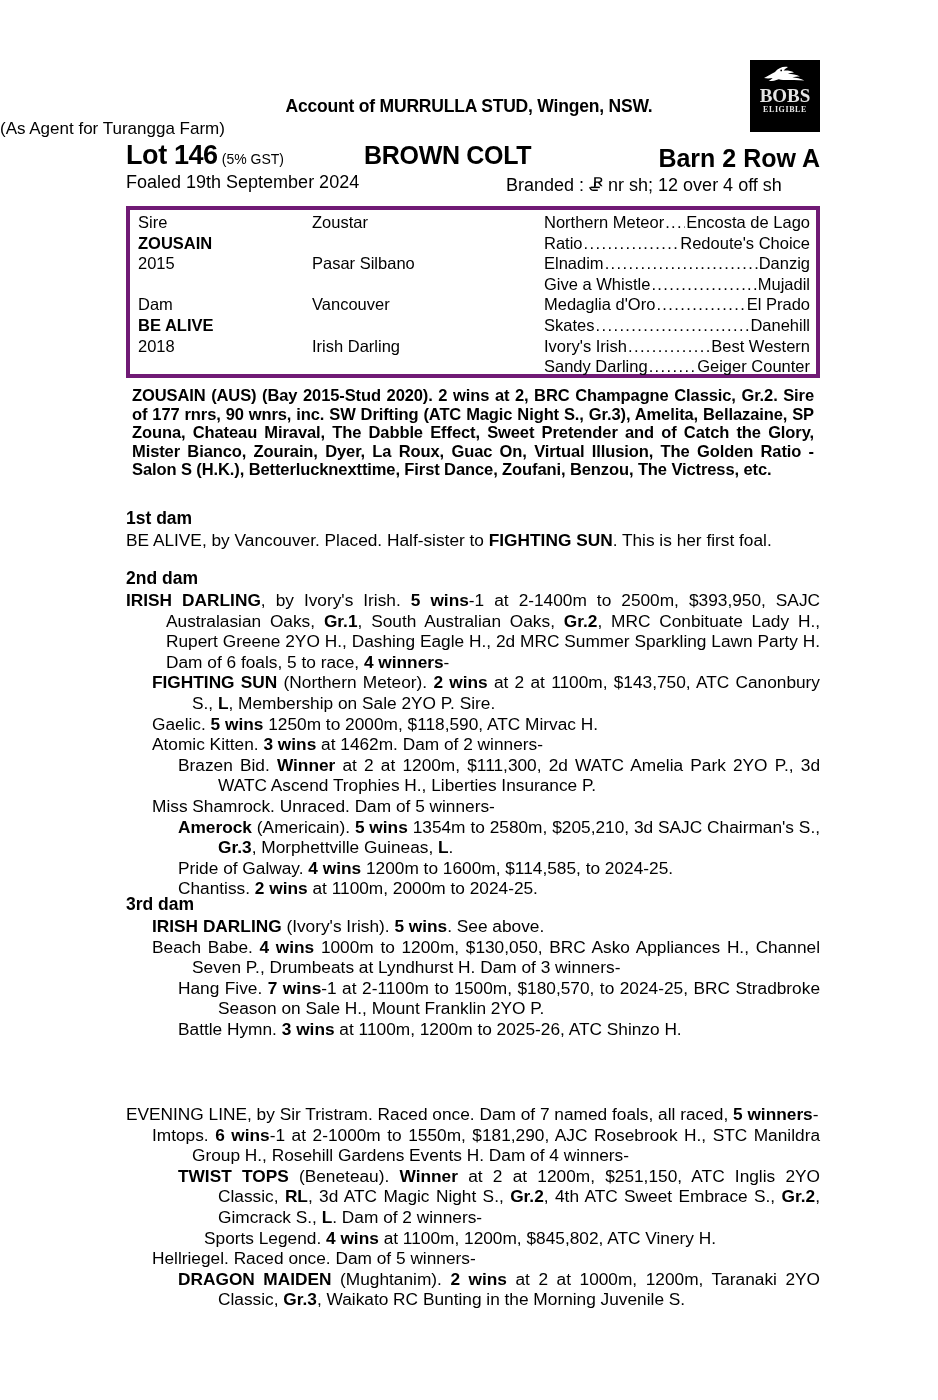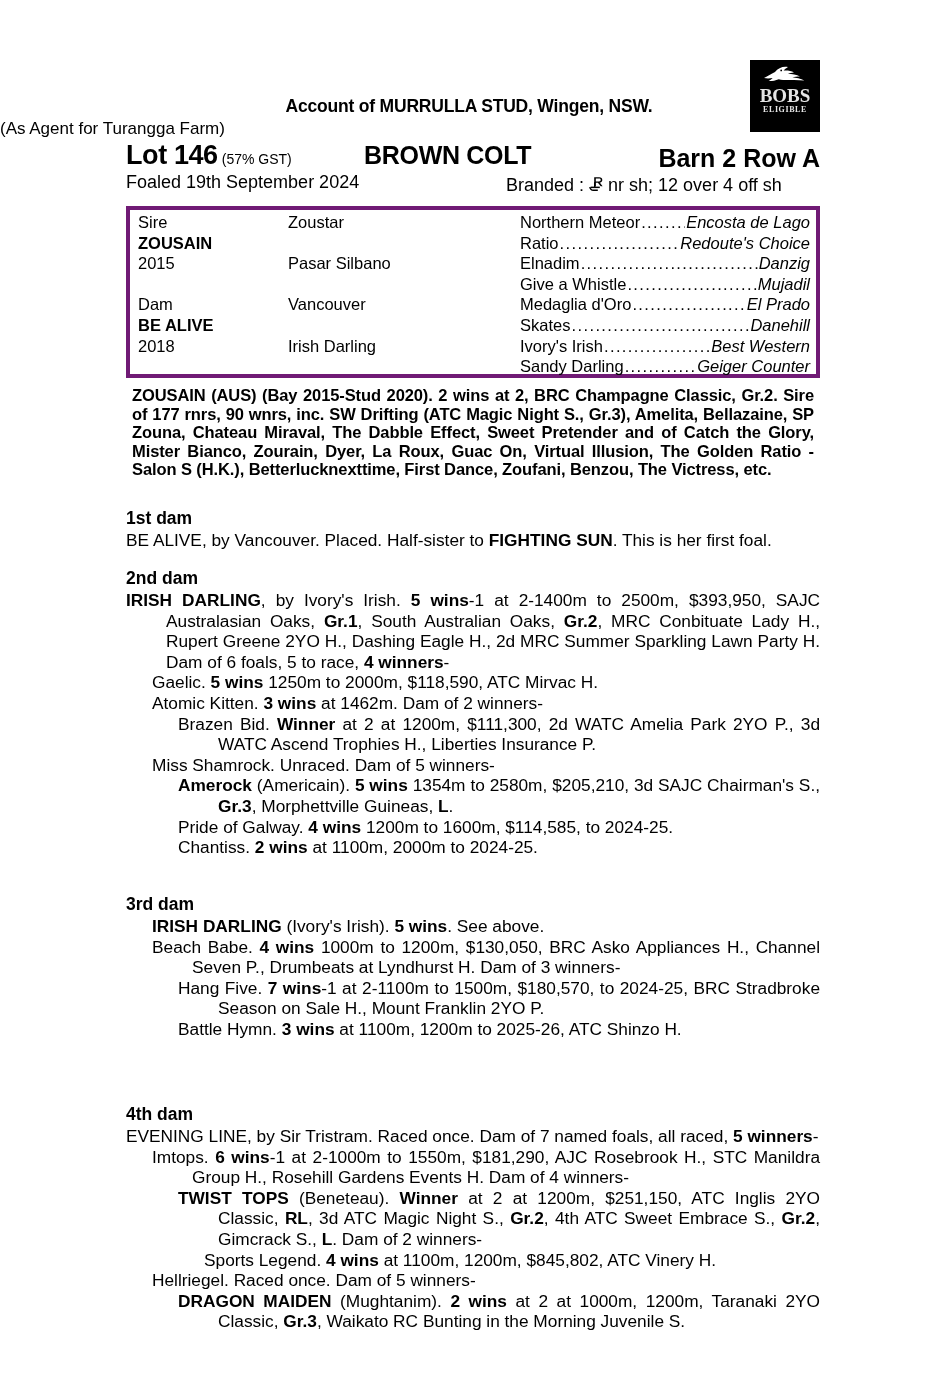--- a/index.html
+++ b/index.html
@@ -143,33 +143,33 @@
     border: 4px solid #701a75;
     padding: 3px 6px 3px 8px;
   }
   .ped-row {
     display: flex;
     height: 20.6px;
     align-items: baseline;
     font-size: 16.5px;
   }
   .ped-c1 { width: 150px; flex: 0 0 150px; white-space: nowrap; }
-  .ped-c2 { width: 232px; flex: 0 0 232px; white-space: nowrap; }
+  .ped-c2 { width: 232px; flex: 0 0 232px; white-space: nowrap; margin-left: 24px; }
   .ped-c3 { flex: 1 1 auto; display: flex; align-items: baseline; min-width: 0; }
   .ped-bold { font-weight: bold; letter-spacing: 0px; }
   .gp-name { white-space: nowrap; }
   .gp-dots {
     flex: 1 1 auto;
     overflow: hidden;
     white-space: nowrap;
     margin: 0 1px;
     letter-spacing: 1.4px;
     color: #000;
   }
-  .gp-right { white-space: nowrap; text-align: right; font-style: italic; }
+  .gp-right { white-space: nowrap; text-align: right; }
 
   
   .sire-desc {
     position: absolute;
     left: 132px;
     top: 386px;
     width: 682px;
     font-weight: bold;
     font-size: 16.5px;
     line-height: 18.6px;
@@ -217,21 +217,21 @@
       <div class="bobs-name">BOBS</div>
       <div class="bobs-sub">ELIGIBLE</div>
     </div>
 
     <div class="account-line">Account of MURRULLA STUD, Wingen, NSW.</div>
     <div class="agent-line">(As Agent for Turangga Farm)</div>
   </div>
 
   <div class="lot-row">
     <div class="lot-left">
-      <span class="lot-num">Lot 146</span><span class="lot-gst">(57% GST)</span>
+      <span class="lot-num">Lot 146</span><span class="lot-gst">(5% GST)</span>
     </div>
     <div class="lot-center">BROWN COLT</div>
     <div class="lot-right">Barn 2 Row A</div>
   </div>
 
   <div class="foal-row">
     <div class="foal-left">Foaled 19th September 2024</div>
     <div class="foal-right">
       <span>Branded :</span>
       <svg class="brand-glyph" viewBox="0 0 17 19">
@@ -321,37 +321,37 @@
 
   <div class="sire-desc">ZOUSAIN (AUS) (Bay 2015-Stud 2020). 2 wins at 2, BRC Champagne Classic, Gr.2. Sire of 177 rnrs, 90 wnrs, inc. SW Drifting (ATC Magic Night S., Gr.3), Amelita, Bellazaine, SP Zouna, Chateau Miraval, The Dabble Effect, Sweet Pretender and of Catch the Glory, Mister Bianco, Zourain, Dyer, La Roux, Guac On, Virtual Illusion, The Golden Ratio - Salon S (H.K.), Betterlucknexttime, First Dance, Zoufani, Benzou, The Victress, etc.</div>
 
   <div class="dam-section s1" id="dam-0">
       <div class="dam-head">1st dam</div>
       <div class="para lvl0">BE ALIVE, by Vancouver. Placed. Half-sister to <b>FIGHTING SUN</b>. This is her first foal.</div>
     </div>
   <div class="dam-section s2" id="dam-1">
       <div class="dam-head">2nd dam</div>
       <div class="para lvl0i"><b>IRISH DARLING</b>, by Ivory's Irish. <b>5 wins</b>-1 at 2-1400m to 2500m, $393,950, SAJC Australasian Oaks, <b>Gr.1</b>, South Australian Oaks, <b>Gr.2</b>, MRC Conbituate Lady H., Rupert Greene 2YO H., Dashing Eagle H., 2d MRC Summer Sparkling Lawn Party H. Dam of 6 foals, 5 to race, <b>4 winners</b>-</div>
+      <div class="para lvl1"><b>FIGHTING SUN</b> (Northern Meteor). <b>2 wins</b> at 2 at 1100m, $143,750, ATC Canonbury S., <b>L</b>, Membership on Sale 2YO P. Sire.</div>
       <div class="para lvl1">Gaelic. <b>5 wins</b> 1250m to 2000m, $118,590, ATC Mirvac H.</div>
       <div class="para lvl1">Atomic Kitten. <b>3 wins</b> at 1462m. Dam of 2 winners-</div>
       <div class="para lvl2">Brazen Bid. <b>Winner</b> at 2 at 1200m, $111,300, 2d WATC Amelia Park 2YO P., 3d WATC Ascend Trophies H., Liberties Insurance P.</div>
       <div class="para lvl1">Miss Shamrock. Unraced. Dam of 5 winners-</div>
       <div class="para lvl2"><b>Amerock</b> (Americain). <b>5 wins</b> 1354m to 2580m, $205,210, 3d SAJC Chairman's S., <b>Gr.3</b>, Morphettville Guineas, <b>L</b>.</div>
       <div class="para lvl2">Pride of Galway. <b>4 wins</b> 1200m to 1600m, $114,585, to 2024-25.</div>
       <div class="para lvl2">Chantiss. <b>2 wins</b> at 1100m, 2000m to 2024-25.</div>
     </div>
   <div class="dam-section s3" id="dam-2">
       <div class="dam-head">3rd dam</div>
       <div class="para lvl1"><b>IRISH DARLING</b> (Ivory's Irish). <b>5 wins</b>. See above.</div>
       <div class="para lvl1">Beach Babe. <b>4 wins</b> 1000m to 1200m, $130,050, BRC Asko Appliances H., Channel Seven P., Drumbeats at Lyndhurst H. Dam of 3 winners-</div>
       <div class="para lvl2">Hang Five. <b>7 wins</b>-1 at 2-1100m to 1500m, $180,570, to 2024-25, BRC Stradbroke Season on Sale H., Mount Franklin 2YO P.</div>
       <div class="para lvl2">Battle Hymn. <b>3 wins</b> at 1100m, 1200m to 2025-26, ATC Shinzo H.</div>
     </div>
   <div class="dam-section s4" id="dam-3">
-      <div class="dam-head">4th dam</div>
       <div class="para lvl0">EVENING LINE, by Sir Tristram. Raced once. Dam of 7 named foals, all raced, <b>5 winners</b>-</div>
       <div class="para lvl1">Imtops. <b>6 wins</b>-1 at 2-1000m to 1550m, $181,290, AJC Rosebrook H., STC Manildra Group H., Rosehill Gardens Events H. Dam of 4 winners-</div>
       <div class="para lvl2"><b>TWIST TOPS</b> (Beneteau). <b>Winner</b> at 2 at 1200m, $251,150, ATC Inglis 2YO Classic, <b>RL</b>, 3d ATC Magic Night S., <b>Gr.2</b>, 4th ATC Sweet Embrace S., <b>Gr.2</b>, Gimcrack S., <b>L</b>. Dam of 2 winners-</div>
       <div class="para lvl3">Sports Legend. <b>4 wins</b> at 1100m, 1200m, $845,802, ATC Vinery H.</div>
       <div class="para lvl1">Hellriegel. Raced once. Dam of 5 winners-</div>
       <div class="para lvl2"><b>DRAGON MAIDEN</b> (Mughtanim). <b>2 wins</b> at 2 at 1000m, 1200m, Taranaki 2YO Classic, <b>Gr.3</b>, Waikato RC Bunting in the Morning Juvenile S.</div>
     </div>
 
 </div>
 

